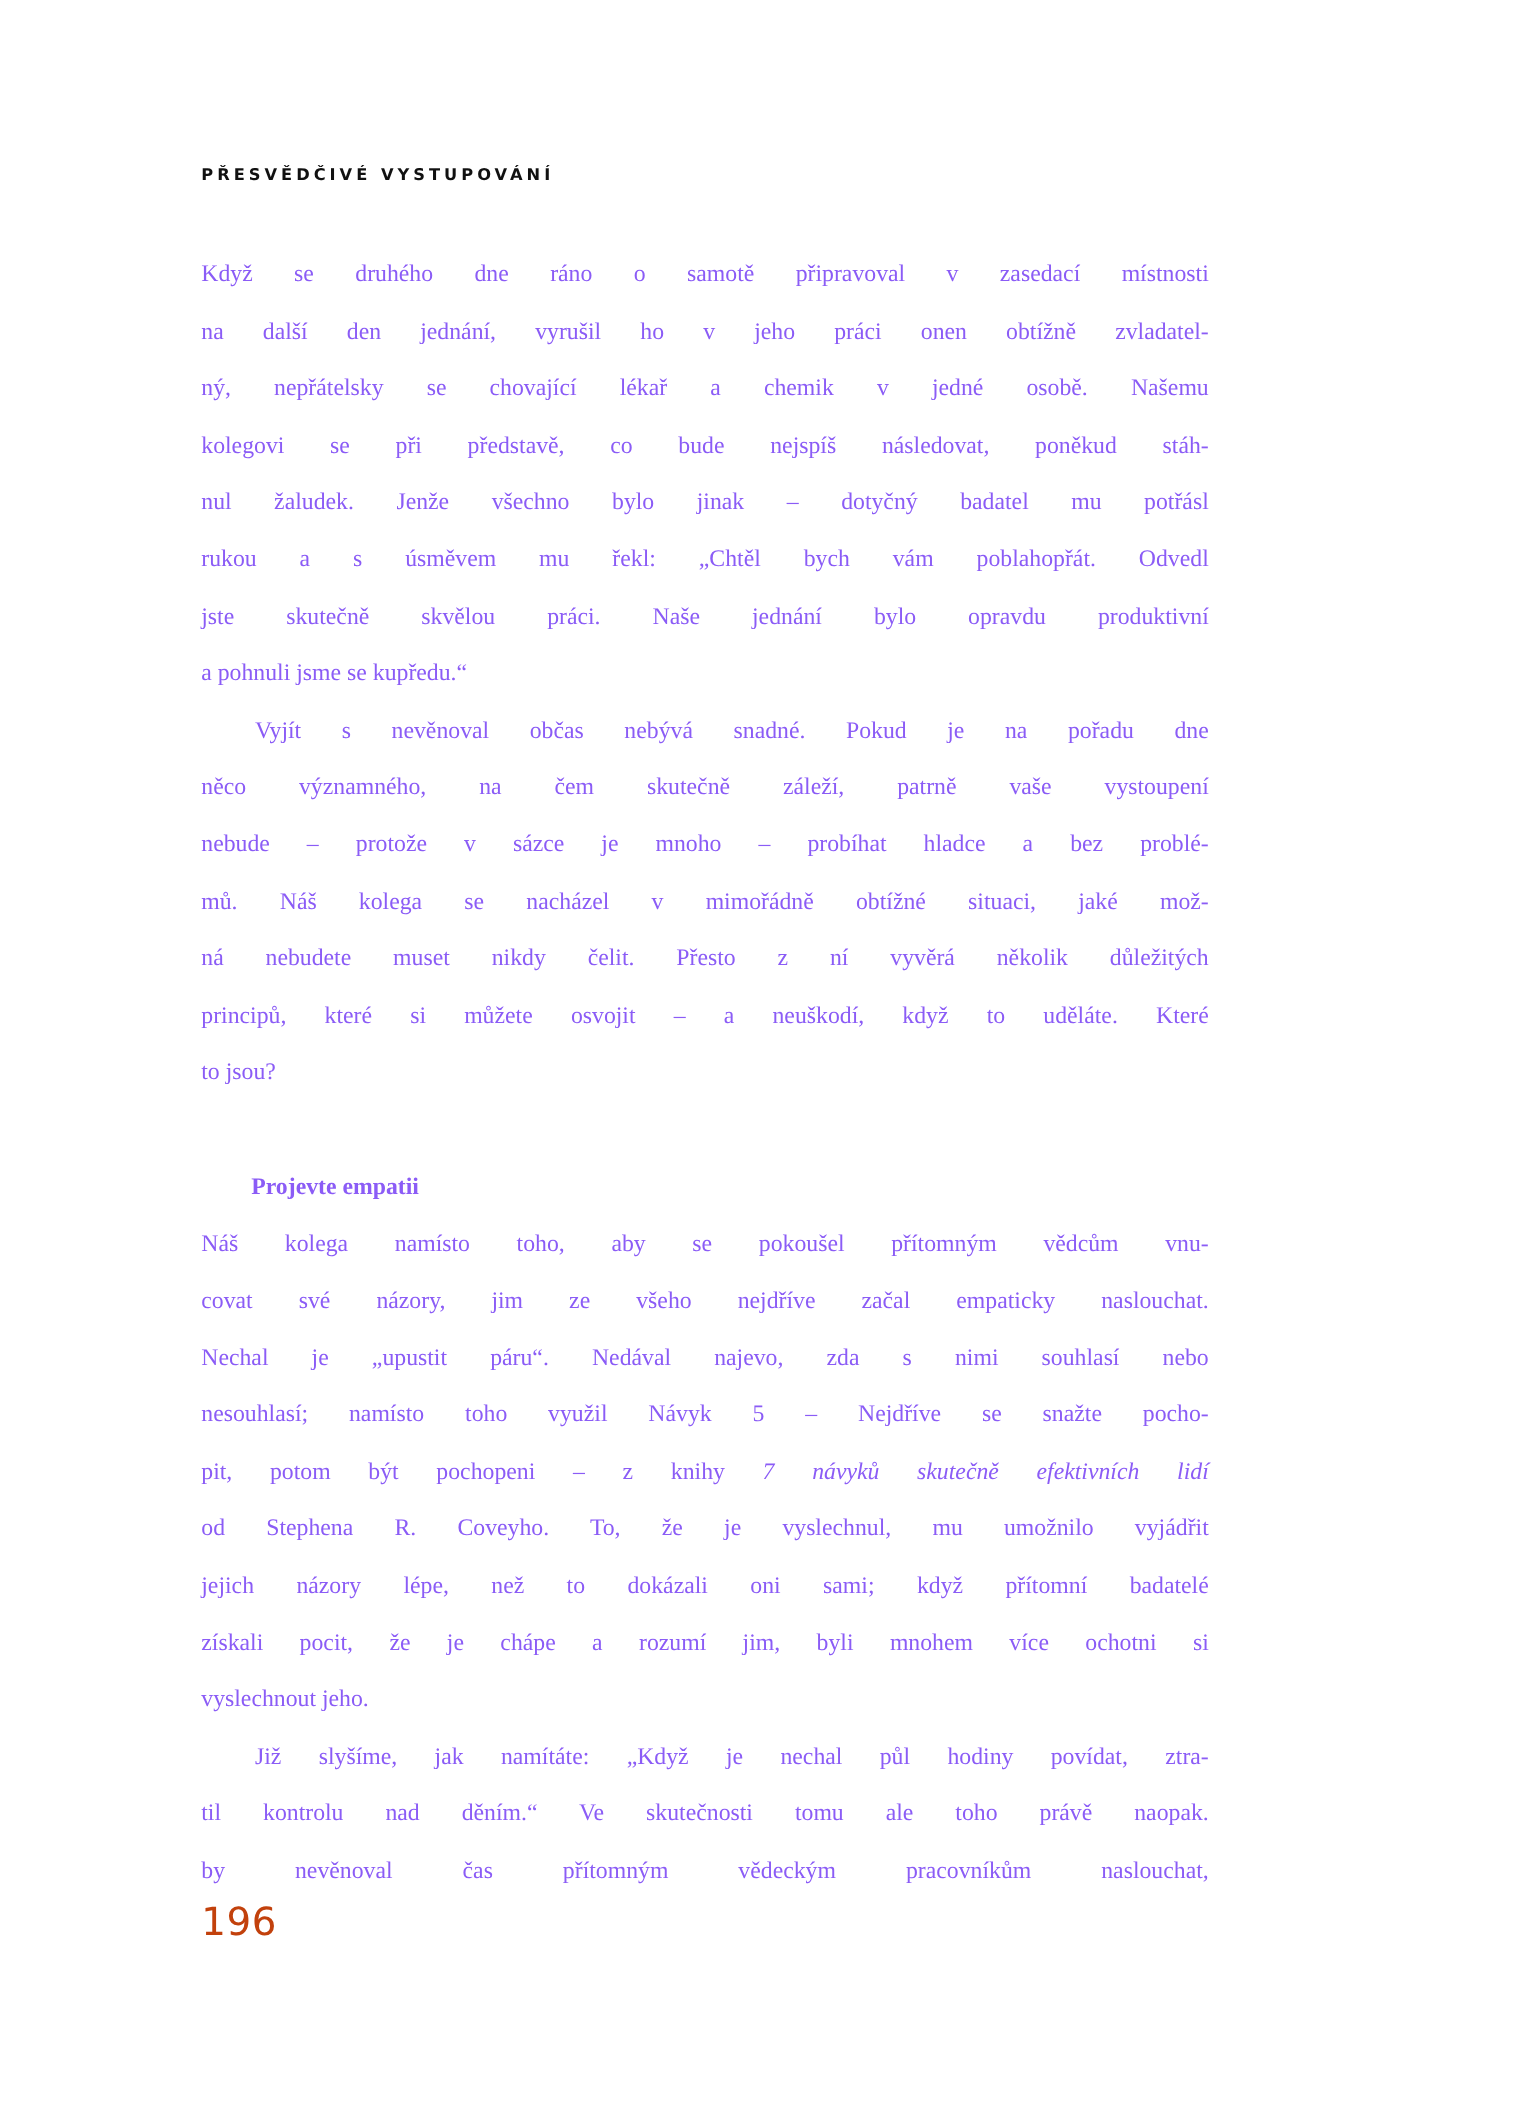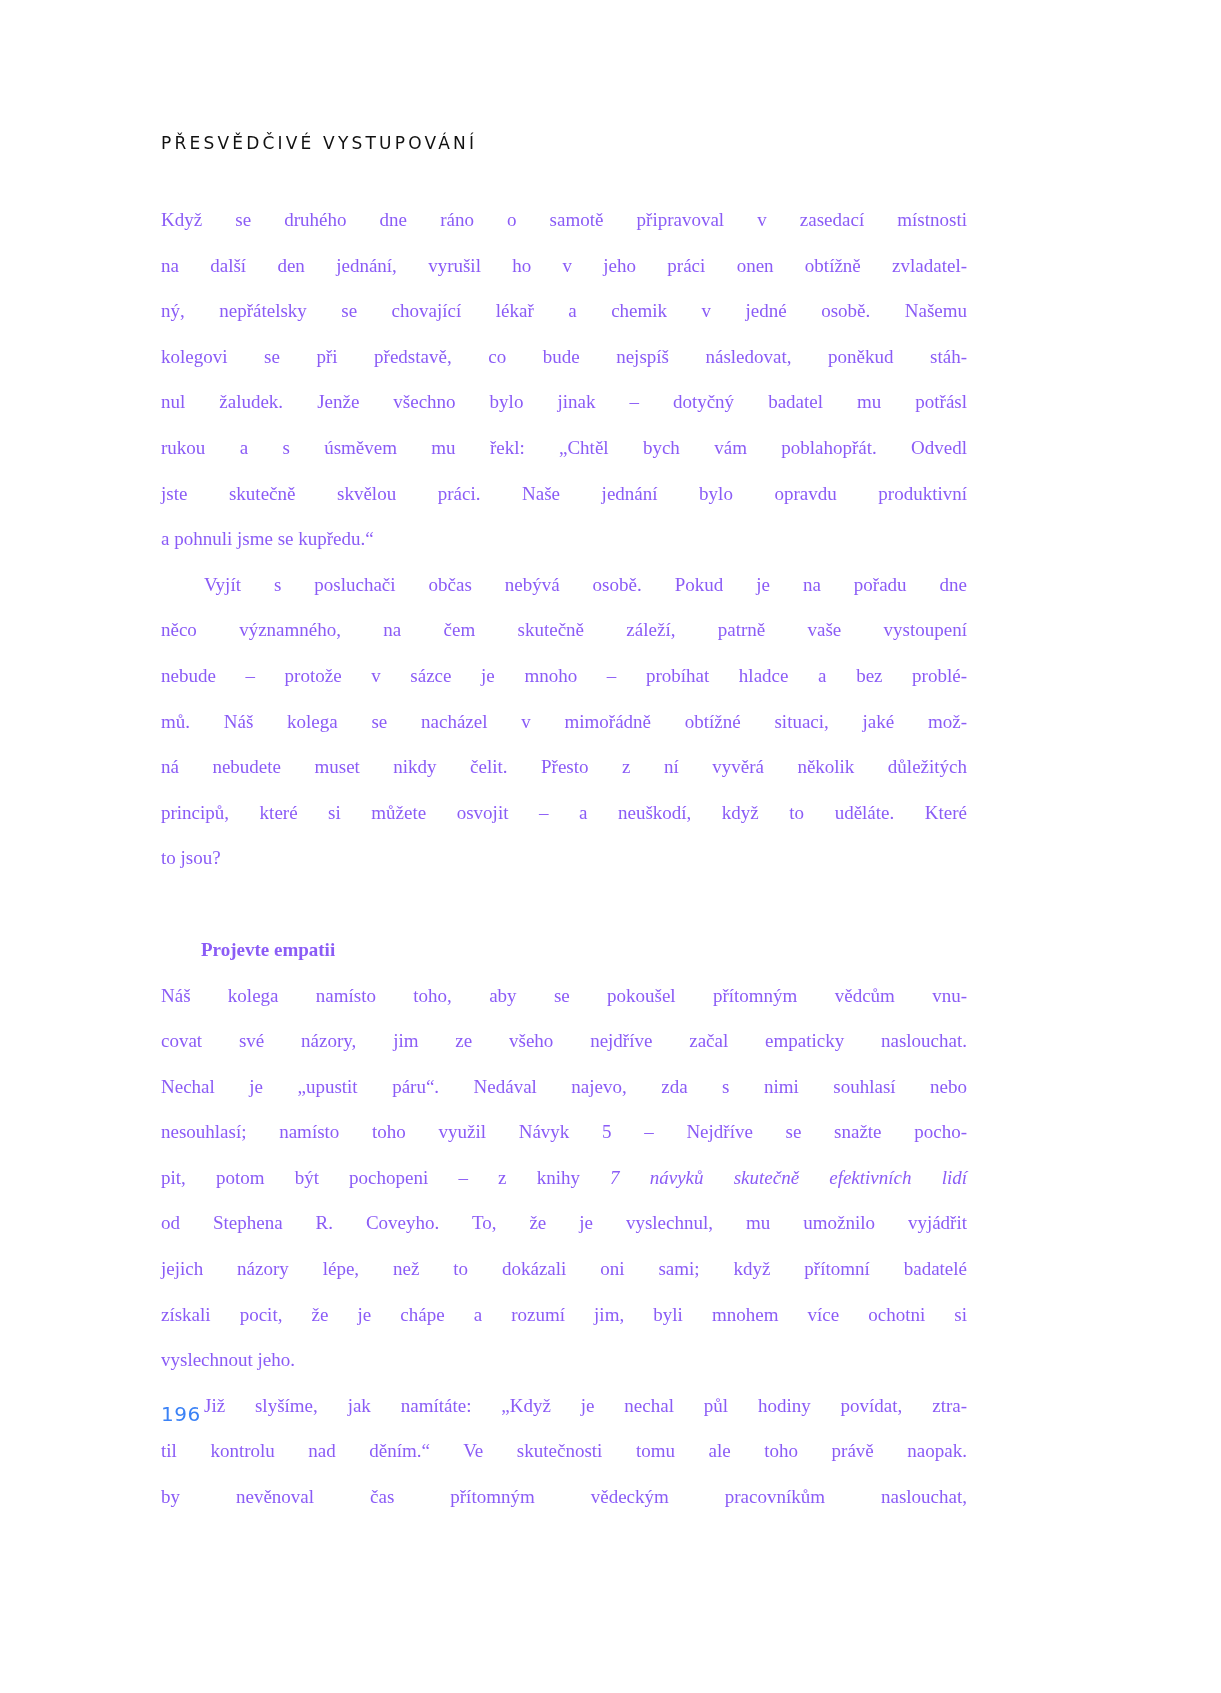--- a/index.html
+++ b/index.html
@@ -12,22 +12,22 @@
       height: 1693px;
       position: relative;
       overflow: hidden;
       color: #111111;
     }
     .running-head {
       position: absolute;
       left: 161px;
       top: 133px;
       font-family: "DejaVu Sans", sans-serif;
-      font-weight: normal;
-      font-size: 17px;
+      font-weight: bold;
+      font-size: 13px;
       letter-spacing: 3.2px;
       color: #111;
     }
     .text-block {
       position: absolute;
       left: 161px;
       top: 197px;
       width: 806px;
       font-family: Liberation Serif, serif;
       font-size: 19px;
@@ -56,24 +56,24 @@
     .section-heading {
       display: block;
       font-weight: bold;
       height: 45.6px;
       white-space: nowrap;
       margin-left: 40px;
     }
     .page-number {
       position: absolute;
       left: 161px;
-      top: 1402px;
+      top: 1520px;
       font-family: "DejaVu Sans", sans-serif;
-      font-size: 20px;
-      color: #3b82f6;
+      font-size: 31px;
+      color: #c2410c;
       letter-spacing: 0.5px;
     }
   </style>
 </head>
 <body>
 
 <div class="running-head">PŘESVĚDČIVÉ VYSTUPOVÁNÍ</div>
 
 <div class="text-block">
 
@@ -82,21 +82,21 @@
     <span class="line">na další den jednání, vyrušil ho v jeho práci onen obtížně zvladatel-</span>
     <span class="line">ný, nepřátelsky se chovající lékař a chemik v jedné osobě. Našemu</span>
     <span class="line">kolegovi se při představě, co bude nejspíš následovat, poněkud stáh-</span>
     <span class="line">nul žaludek. Jenže všechno bylo jinak – dotyčný badatel mu potřásl</span>
     <span class="line">rukou a s úsměvem mu řekl: „Chtěl bych vám poblahopřát. Odvedl</span>
     <span class="line">jste skutečně skvělou práci. Naše jednání bylo opravdu produktivní</span>
     <span class="line last">a pohnuli jsme se kupředu.“</span>
   </div>
 
   <div>
-    <span class="line indent">Vyjít s posluchači občas nebývá osobě. Pokud je na pořadu dne</span>
+    <span class="line indent">Vyjít s nevěnoval občas nebývá snadné. Pokud je na pořadu dne</span>
     <span class="line">něco významného, na čem skutečně záleží, patrně vaše vystoupení</span>
     <span class="line">nebude – protože v sázce je mnoho – probíhat hladce a bez problé-</span>
     <span class="line">mů. Náš kolega se nacházel v mimořádně obtížné situaci, jaké mož-</span>
     <span class="line">ná nebudete muset nikdy čelit. Přesto z ní vyvěrá několik důležitých</span>
     <span class="line">principů, které si můžete osvojit – a neuškodí, když to uděláte. Které</span>
     <span class="line last">to jsou?</span>
   </div>
 
   <div class="section-gap"></div>
 

